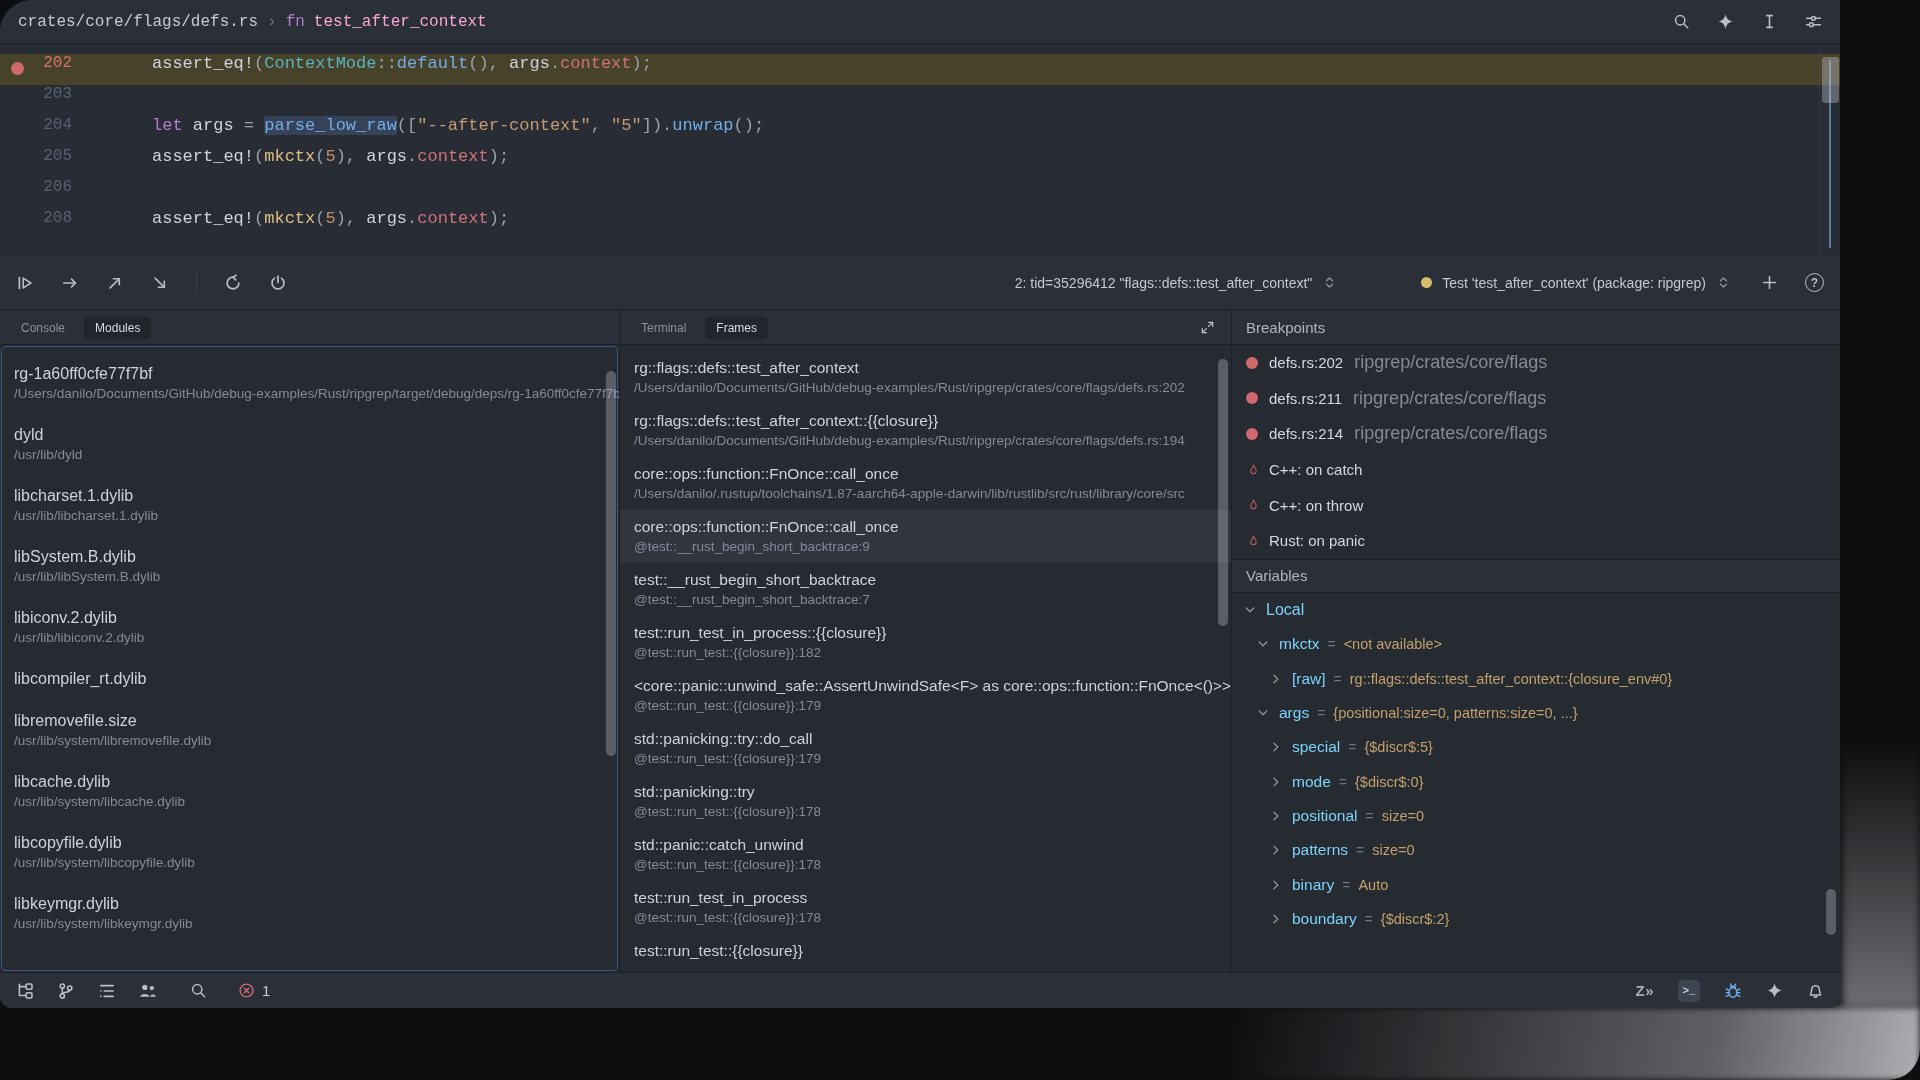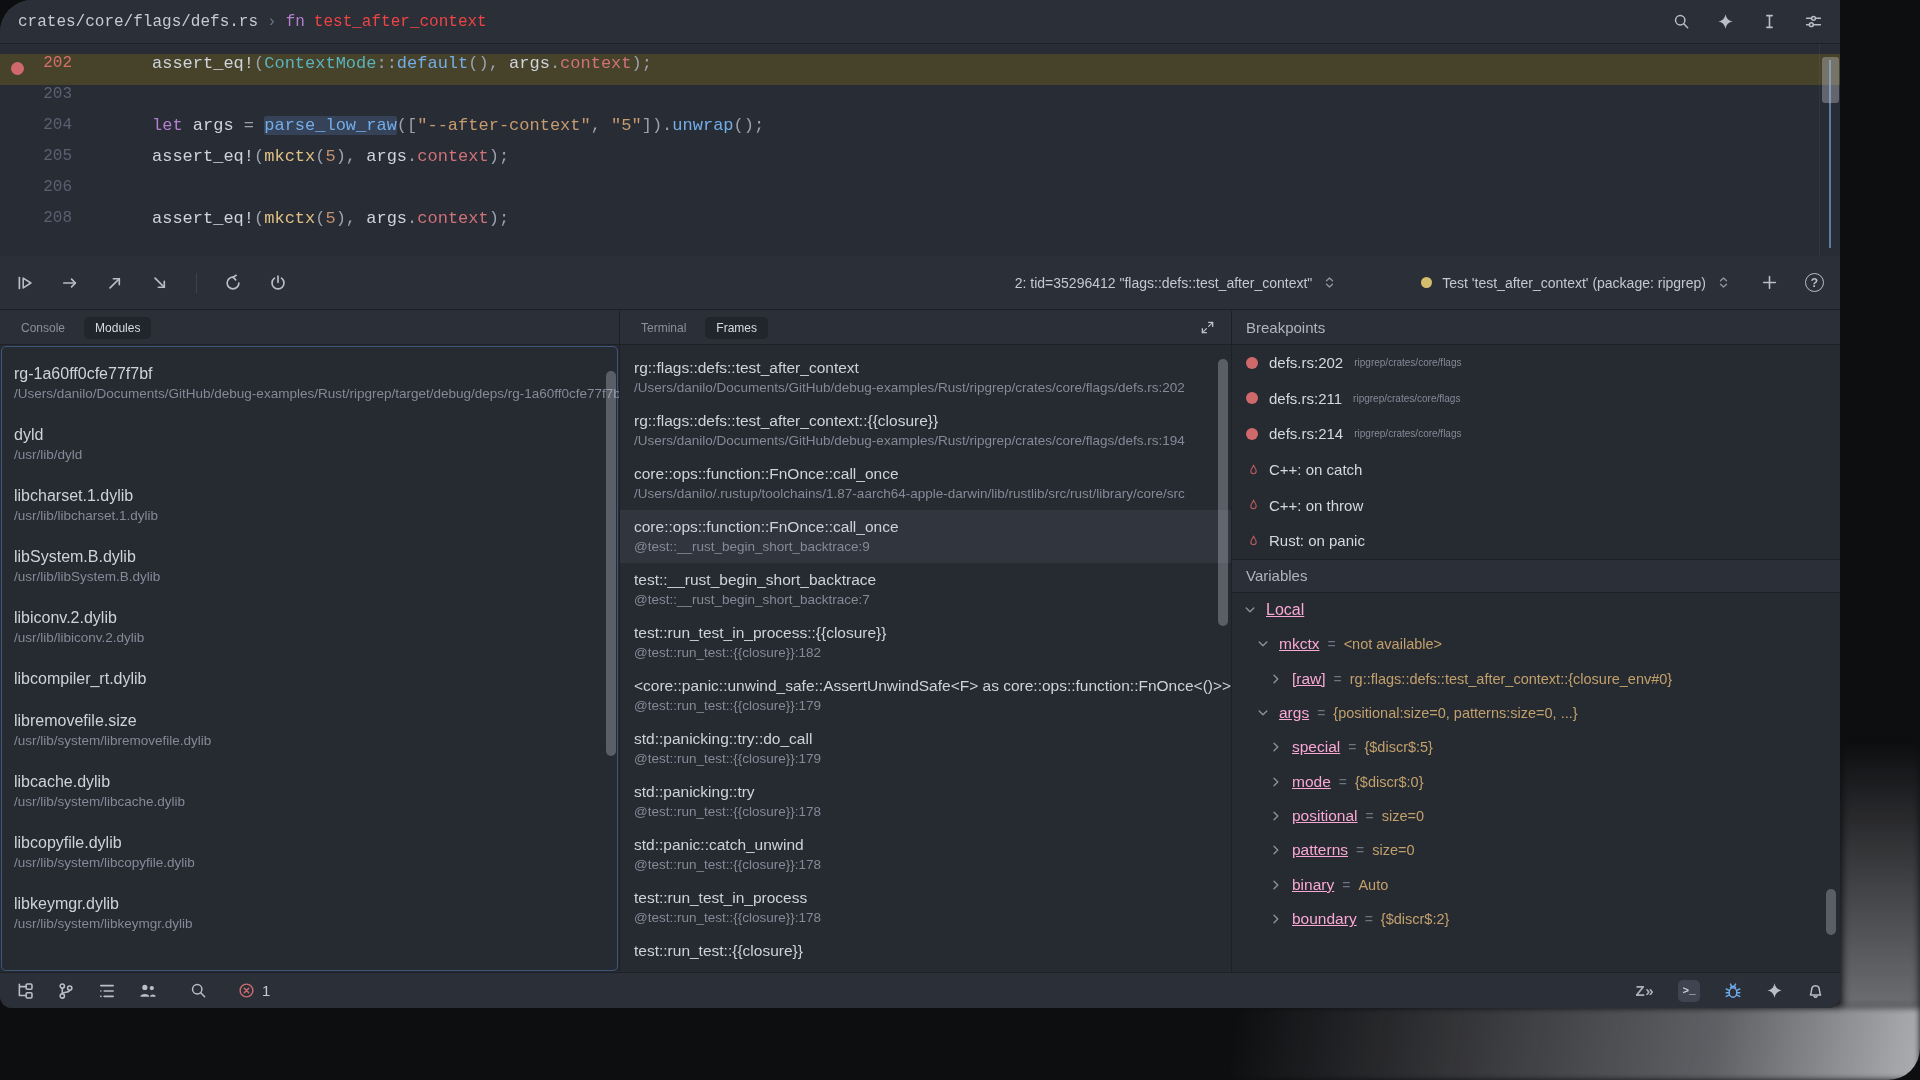--- a/index.html
+++ b/index.html
@@ -15,21 +15,21 @@
 
   svg{display:block}
   .ic{color:#b9bec8}
 
   
   .crumb-bar{position:absolute;top:0;left:0;width:100%;height:44px;background:#2b2f37;
              border-bottom:1px solid #1d2026;display:flex;align-items:center;padding:0 18px;box-sizing:border-box;}
   .crumb{font-family:"Liberation Mono",monospace;font-size:16px;color:#c6cad3;display:flex;gap:9px;align-items:center;}
   .crumb .sep{color:#6d7380}
   .crumb .kw{color:#b47ed0}
-  .crumb .sym{color:#ef4444}
+  .crumb .sym{color:#f9a8d4}
   .crumb-icons{margin-left:auto;display:flex;gap:27px;align-items:center;color:#c6cad3;}
 
   
   .editor{position:absolute;top:44px;left:0;width:100%;height:212px;background:#282c34;overflow:hidden;}
   .code-rows{position:absolute;inset:0;padding-top:10px;}
   .code-row{position:relative;height:31px;display:flex;align-items:flex-start;white-space:pre;
             font-family:Liberation Mono, monospace;font-size:17px;}
   .code-row.hl{background:#47432a;}
   .ln{position:absolute;left:0;width:72px;text-align:right;color:#596070;font-size:16px;}
   .code-row.hl .ln{color:#d3706b}
@@ -81,26 +81,26 @@
   .fr-thumb{position:absolute;right:3px;top:14px;width:10px;height:267px;background:rgba(190,196,206,.35);border-radius:5px;z-index:2;}
 
   .section-title{height:34px;background:#2b2f37;border-bottom:1px solid #1d2026;display:flex;align-items:center;
                  padding-left:14px;font-size:15px;color:#b0b5c0;box-sizing:border-box;flex:none;}
   .right-col{position:absolute;inset:0;display:flex;flex-direction:column;}
   .vars-title{border-top:1px solid #1d2026;}
   .bp-list{background:#262a31;flex:none;}
   .bp-row{height:35.6px;display:flex;align-items:center;gap:11px;padding-left:14px;}
   .bp-dot{width:12px;height:12px;border-radius:50%;background:#d0696b;flex:none;}
   .bp-label{font-size:15px;color:#d4d8df;white-space:nowrap;}
-  .bp-sub{font-size:10px;color:#848a97;white-space:nowrap;}
+  .bp-sub{font-size:18px;color:#848a97;white-space:nowrap;}
   .flame{color:#b85c60;flex:none;display:flex;margin-left:1px;margin-right:-2px;}
   .var-list{background:#262a31;flex:1;position:relative;overflow:hidden;}
   .var-row{height:34.4px;display:flex;align-items:center;gap:8px;white-space:nowrap;overflow:hidden;}
   .chev{color:#8a909c;display:flex;flex:none;}
-  .v-name{font-size:15.5px;color:#f9a8d4;text-decoration:underline;}
+  .v-name{font-size:15.5px;color:#7dd3fc;}
   .v-eq{font-size:14px;color:#6e7481;}
   .v-val{font-size:14.5px;color:#c2a06c;overflow:hidden;text-overflow:clip;}
   .var-thumb{position:absolute;right:4px;top:296px;width:10px;height:46px;background:rgba(190,196,206,.35);border-radius:5px;}
 
   
   .status{position:absolute;left:0;right:0;bottom:0;height:36px;background:#2b2f37;border-top:1px solid #1d2026;
           display:flex;align-items:center;padding:0 16px;box-sizing:border-box;color:#9ba1ad;}
   .st-left{display:flex;gap:23px;align-items:center;}
   .err{display:flex;gap:7px;align-items:center;color:#c96a6e;margin-left:8px;}
   .err .cnt{color:#c6cad3;font-size:15px;}

